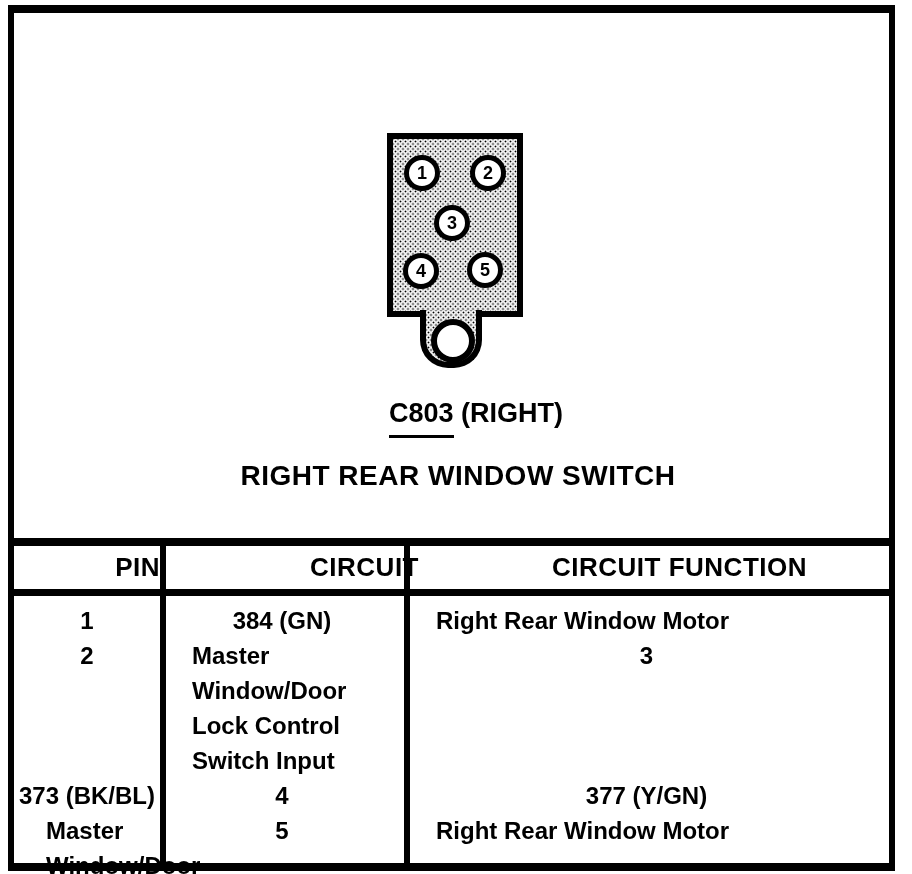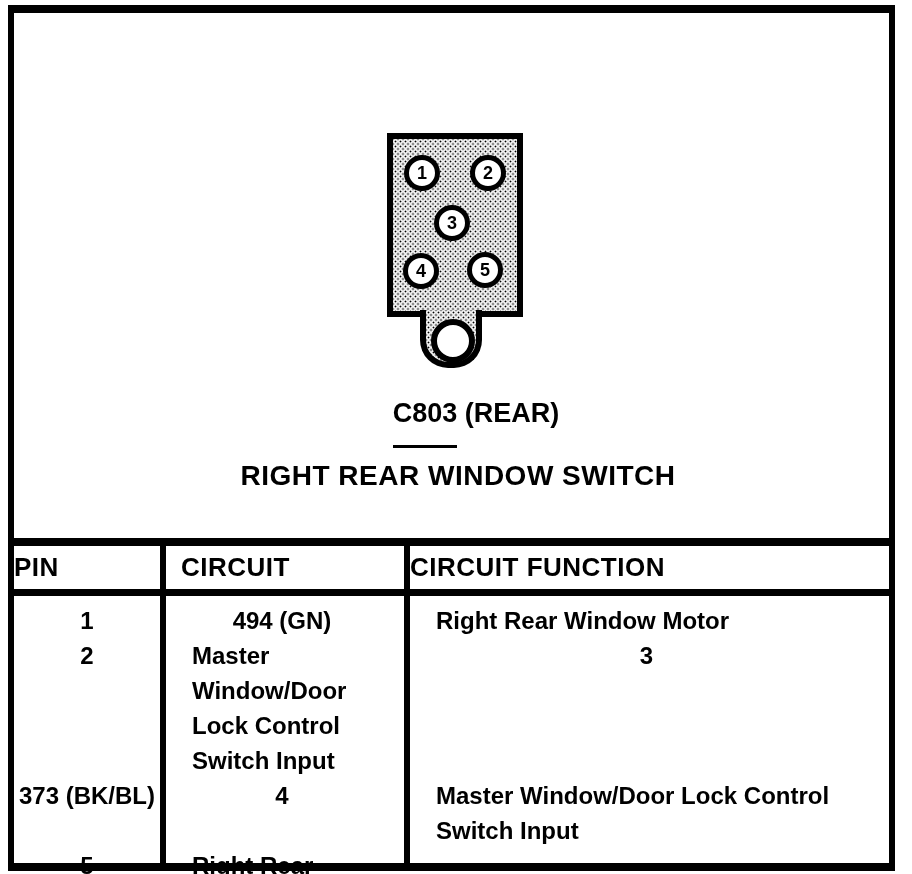--- a/index.html
+++ b/index.html
@@ -43,33 +43,33 @@
     border-radius:50%;background:#fff;
     display:flex;align-items:center;justify-content:center;
     font-size:18px;font-weight:bold;line-height:1;
   }
 
   
   .caption{
     left:14px;width:876px;text-align:center;font-weight:bold;
   }
   .cap-id{top:398px;font-size:27px;}
-  .cap-id .u{border-bottom:3px solid #000;padding-bottom:17px;margin-left:48px;}
+  .cap-id .u{border-bottom:3px solid #000;padding-bottom:7px;margin-left:48px;}
   .cap-name{top:460px;font-size:28px;letter-spacing:0.5px;padding-left:6px;}
 
   
   .hline{background:#000;left:14px;width:875px;}
   .t-top{top:538px;height:8px;}
   .t-headbot{top:589px;height:7px;}
   .vline{background:#000;top:538px;height:325px;width:6px;}
   .v1{left:160px;}
   .v2{left:404px;}
 
   
-  .th{top:552px;font-weight:bold;font-size:26px;text-align:left;letter-spacing:0.5px;}
+  .th{top:552px;font-weight:bold;font-size:26px;text-align:right;letter-spacing:0.5px;}
   .th-pin{left:14px;width:146px;}
   .th-circuit{left:166px;width:238px;margin-left:15px;}
   .th-function{left:410px;width:397px;}
 
   
   .tbody{
     left:14px;top:603px;width:875px;
     display:grid;grid-template-columns:146px 244px 1fr;
     font-size:24px;font-weight:bold;line-height:35px;
   }
@@ -95,41 +95,42 @@
 <div class="abs pin-circle" style="left:434px;top:205px;">
     <span>3</span>
   </div>
 <div class="abs pin-circle" style="left:403px;top:253px;">
     <span>4</span>
   </div>
 <div class="abs pin-circle" style="left:467px;top:252px;">
     <span>5</span>
   </div>
 
-<div class="abs caption cap-id"><span class="u">C803</span><span> (REAR)</span></div>
+<div class="abs caption cap-id"><span class="u">C803</span><span> (RIGHT)</span></div>
 <div class="abs caption cap-name">RIGHT REAR WINDOW SWITCH</div>
 
 <div class="abs hline t-top"></div>
 <div class="abs hline t-headbot"></div>
 <div class="abs vline v1"></div>
 <div class="abs vline v2"></div>
 
 <div class="abs th th-pin">PIN</div>
 <div class="abs th th-circuit">CIRCUIT</div>
 <div class="abs th th-function">CIRCUIT FUNCTION</div>
 
 <div class="abs tbody">
   <div class="cell-pin">1</div>
-  <div class="cell-circuit">494 (GN)</div>
+  <div class="cell-circuit">384 (GN)</div>
   <div class="cell-function">Right Rear Window Motor</div>
 
   <div class="cell-pin">2</div>
   <div class="cell-function">Master Window/Door Lock Control Switch Input</div>
 
   <div class="cell-pin">3</div>
   <div class="cell-circuit">373 (BK/BL)</div>
 
   <div class="cell-pin">4</div>
+  <div class="cell-circuit">377 (Y/GN)</div>
   <div class="cell-function">Master Window/Door Lock Control Switch Input</div>
 
   <div class="cell-pin">5</div>
   <div class="cell-function">Right Rear Window Motor</div>
 </div>
 
 </body></html>

